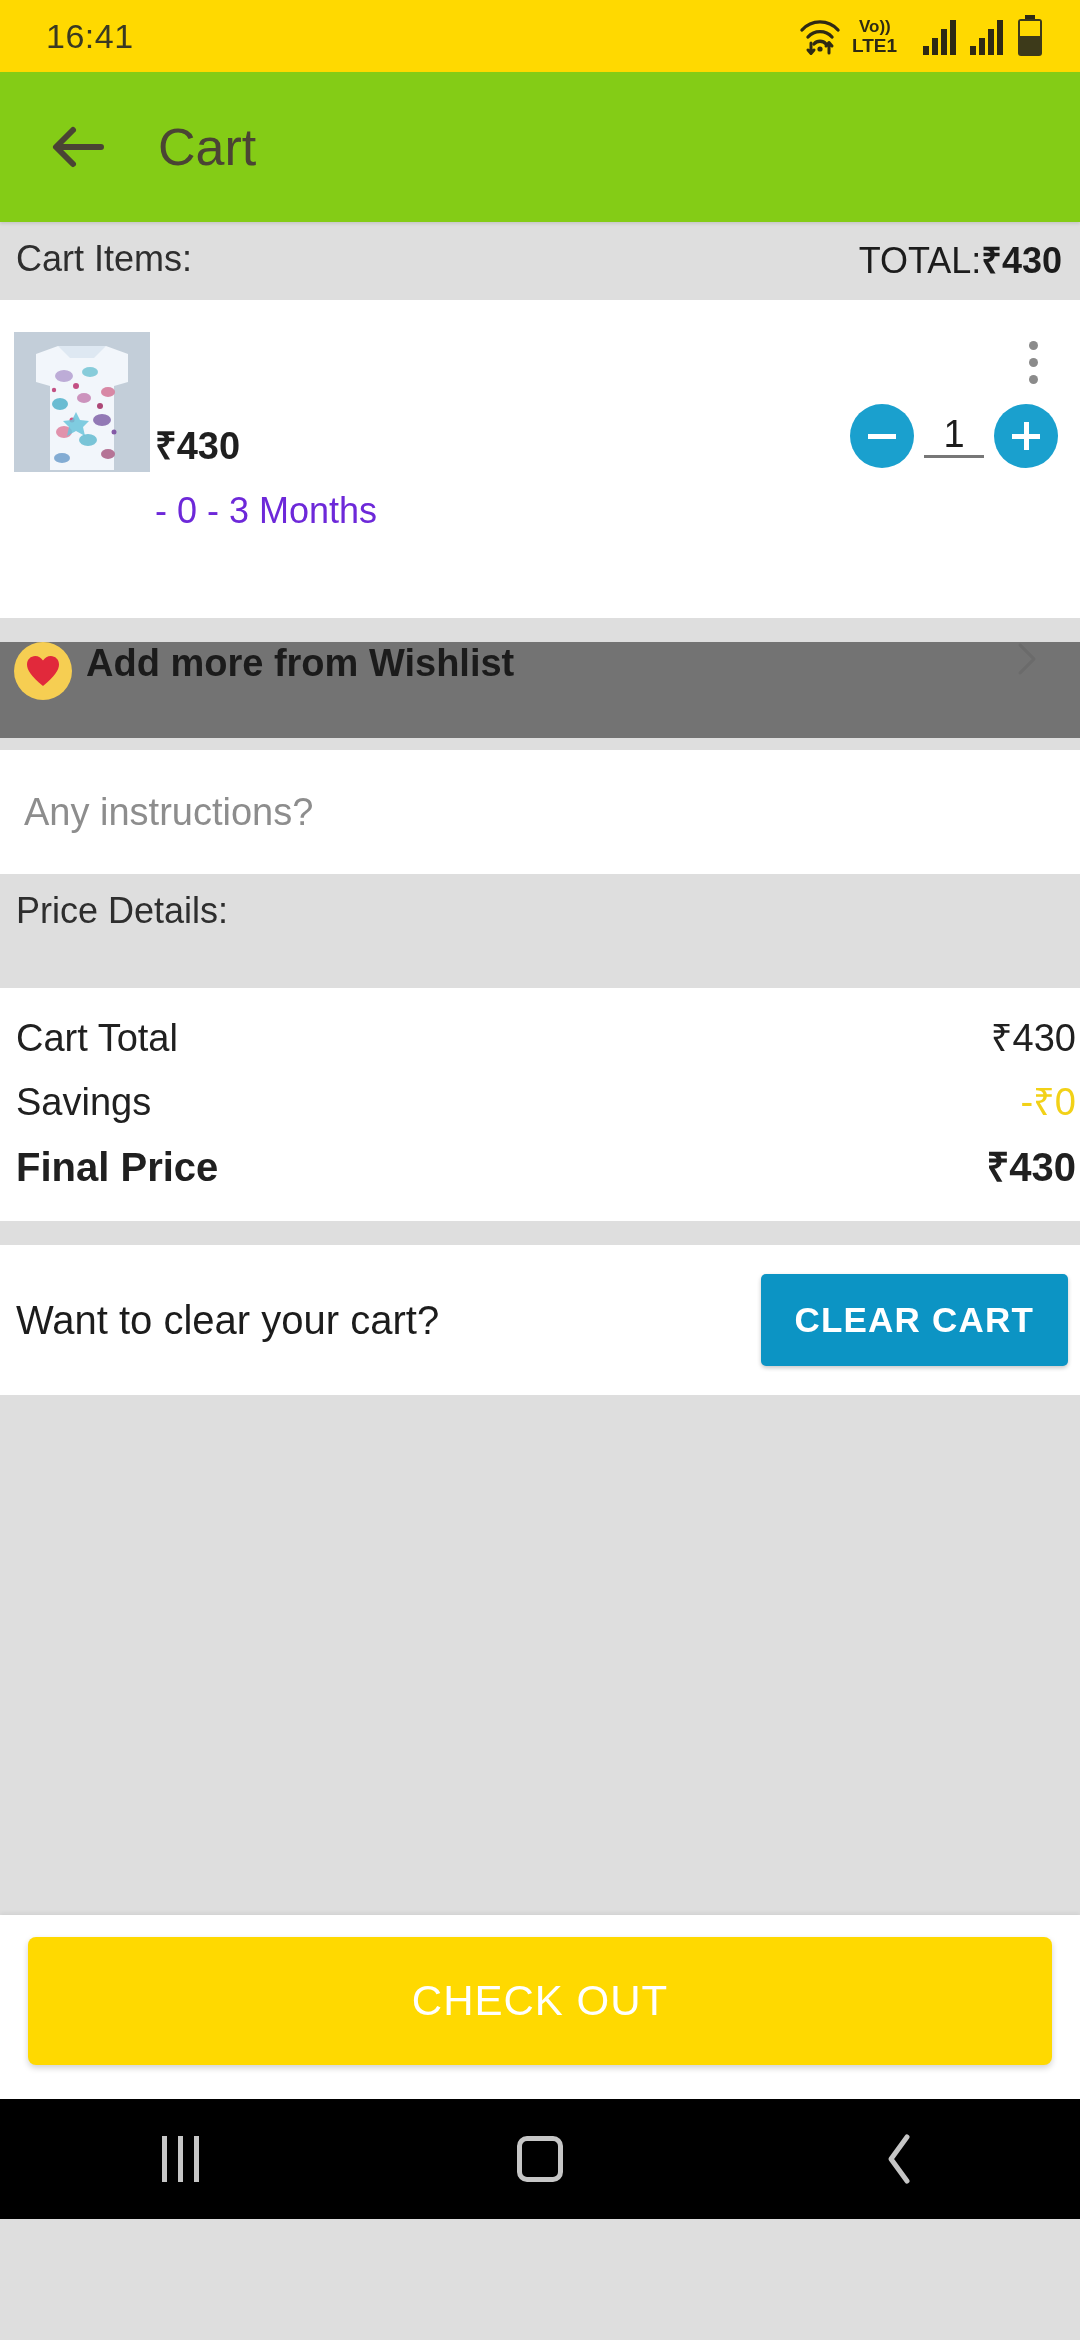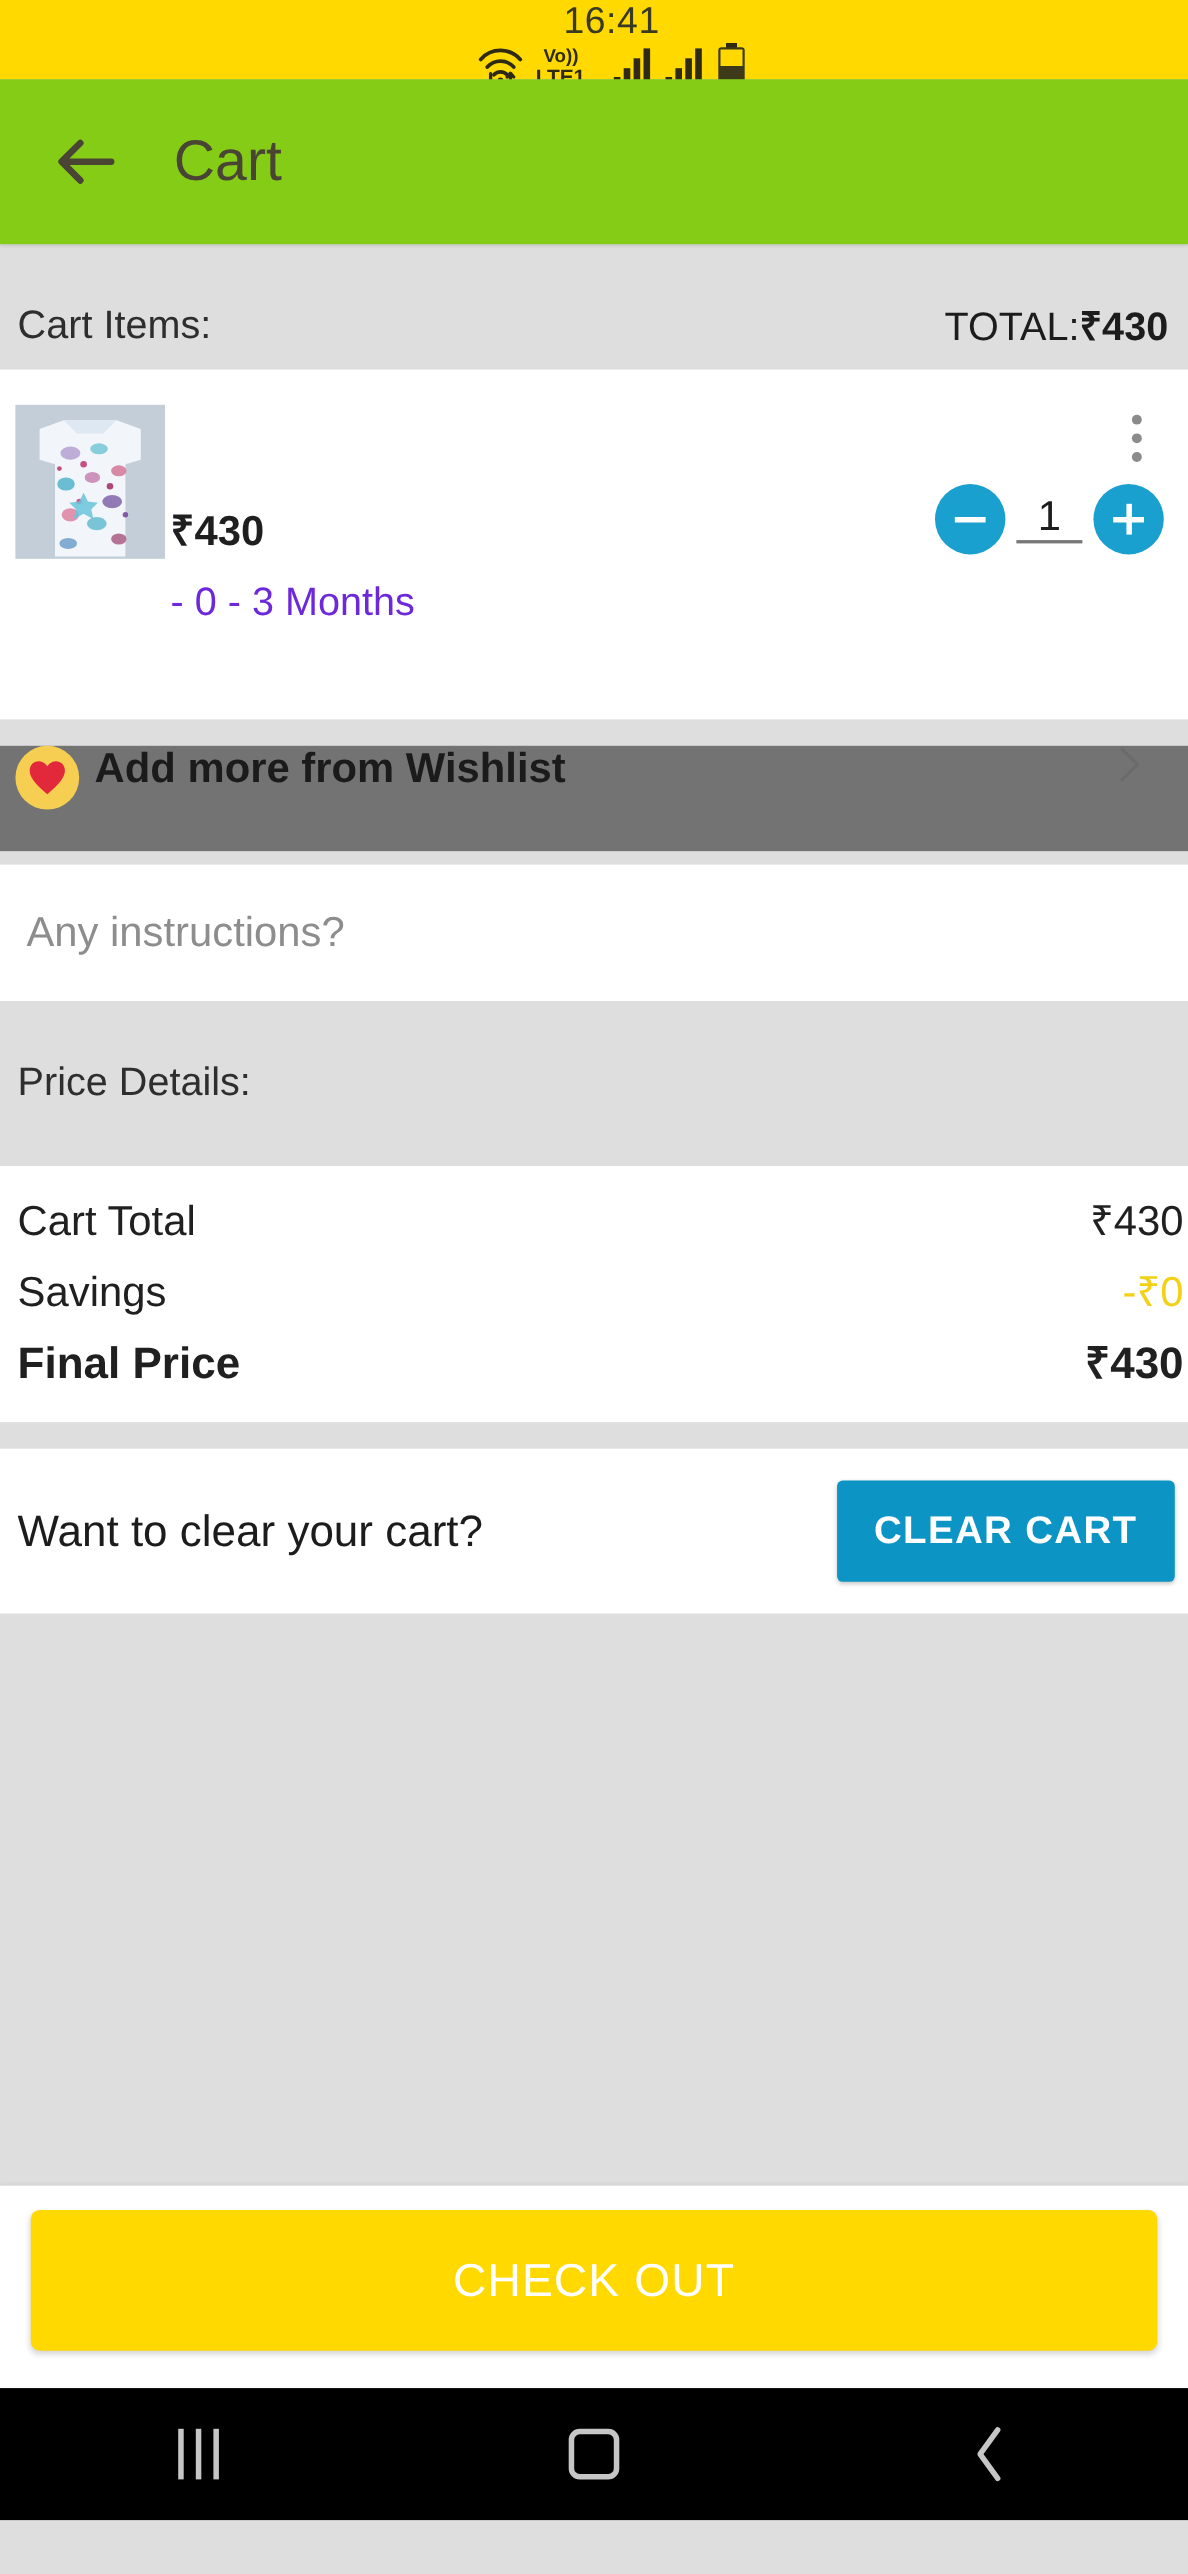--- a/index.html
+++ b/index.html
@@ -8,22 +8,21 @@
     font-family:"Liberation Sans", sans-serif;
     background:#dedede;
     overflow:hidden;
   }
   .phone { position:relative; width:1080px; height:2340px; background:#dedede; }
 
   
   .statusbar {
     height:72px; background:#FFD900;
     display:flex; align-items:center; justify-content:space-between;
-    padding:0 36px 0 68px;
-    flex-direction:column;
+    padding:0 36px 0 46px;
   }
   .status-time { font-size:34px; color:#3a3a22; letter-spacing:.5px; }
   .status-icons { display:flex; align-items:center; gap:9px; }
   .svg-ico { display:block; }
 
   
   .appbar {
     height:150px; background:#84cc16;
     display:flex; align-items:center; padding:0 46px;
     box-shadow:0 2px 3px rgba(0,0,0,.10);
@@ -32,21 +31,20 @@
   .back-arrow { width:64px; height:64px; display:flex; align-items:center; justify-content:center; }
   .appbar-title { font-size:52px; color:#4a4434; margin-left:48px; font-weight:400; }
 
   
   .body-scroll { background:#dedede; }
 
   .section-head {
     height:78px; background:#dedede;
     display:flex; align-items:center; justify-content:space-between;
     padding:0 18px 4px 16px;
-    margin-top:36px;
   }
   .section-head .left { font-size:36px; color:#2e2e2e; }
   .section-head .right { font-size:36px; color:#1c1c1c; }
   .section-head .right b { font-weight:700; }
 
   .card { background:#ffffff; }
 
   
   .cart-item { position:relative; height:318px; padding:22px 0 0 0; }
   .thumb {

